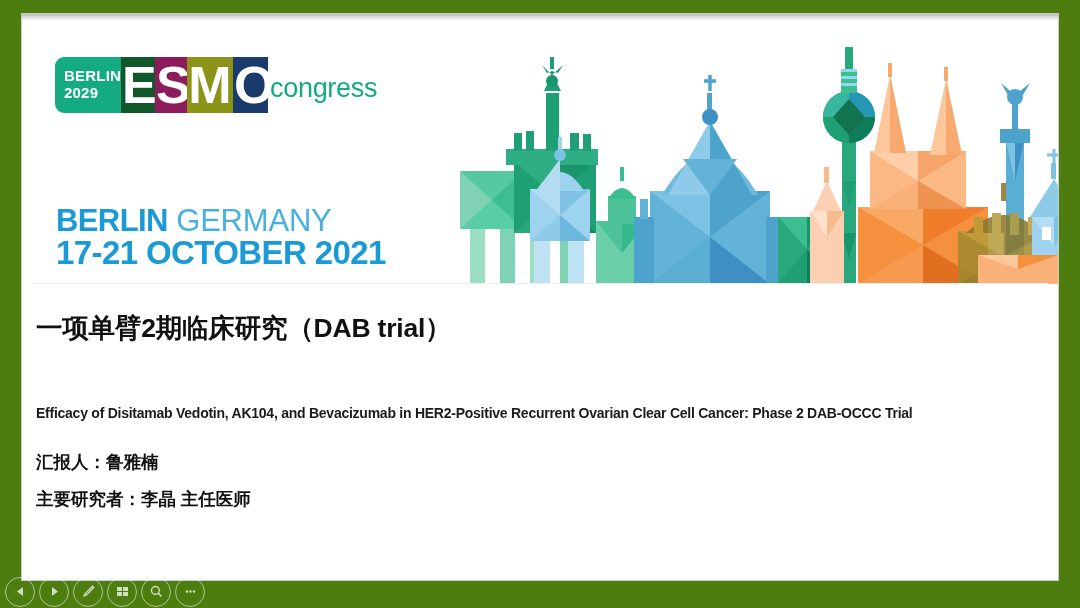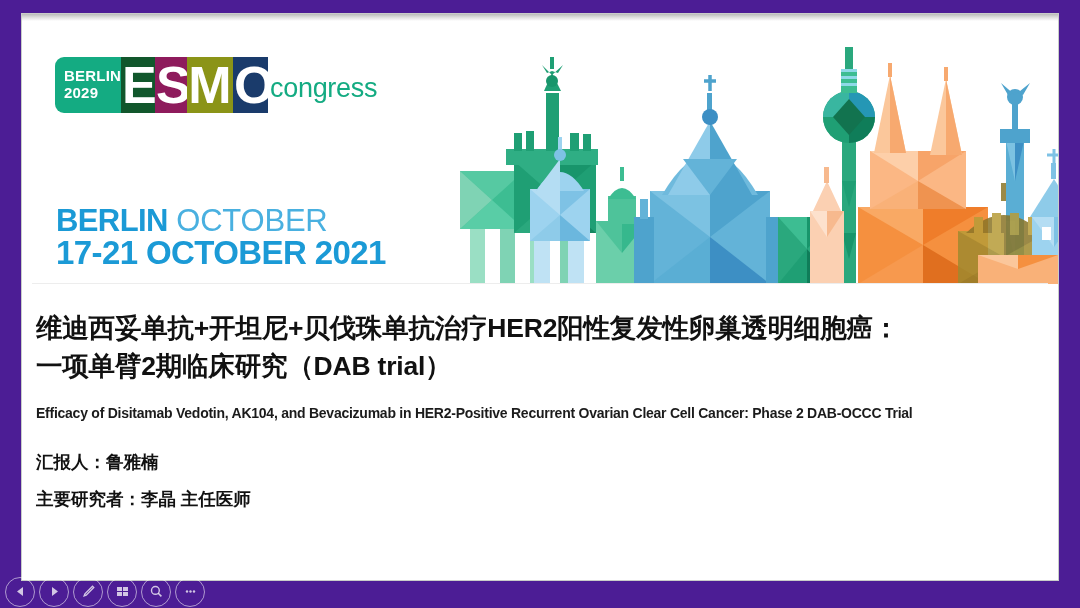--- a/index.html
+++ b/index.html
@@ -11,21 +11,21 @@
     width: 1080px;
     height: 608px;
     overflow: hidden;
     font-family: "Liberation Sans", "DejaVu Sans", sans-serif;
   }
 
   
   #slide-frame {
     position: absolute;
     inset: 0;
-    background: #4c1d95;
+    background: #4d7c0f;
   }
 
   
   #slide {
     position: absolute;
     left: 22px;
     top: 14px;
     width: 1036px;
     height: 566px;
     background: #ffffff;
@@ -415,30 +415,29 @@
         <div class="logo-letters">
           <span class="ltr-e">E</span>
           <span class="ltr-s">S</span>
           <span class="ltr-m">M</span>
           <span class="ltr-o">O</span>
         </div>
       </div>
       <div class="logo-congress">congress</div>
 
       <div class="city-line">
-        <span class="city-bold">BERLIN</span><span class="city-light">&nbsp;</span><span class="city-light">OCTOBER</span>
+        <span class="city-bold">BERLIN</span><span class="city-light">&nbsp;</span><span class="city-light">GERMANY</span>
       </div>
       <div class="date-line">17-21 OCTOBER 2021</div>
 
     </div>
 
     <div class="banner-rule"></div>
 
     <div class="title-zh">
-      <div>维迪西妥单抗+开坦尼+贝伐珠单抗治疗HER2阳性复发性卵巢透明细胞癌：</div>
       <div>一项单臂2期临床研究（DAB trial）</div>
     </div>
 
     <div class="subtitle-en">Efficacy of Disitamab Vedotin, AK104, and Bevacizumab in HER2-Positive Recurrent Ovarian Clear Cell Cancer: Phase 2 DAB-OCCC Trial</div>
 
     <div class="author-block">
       <div class="author-line">汇报人：鲁雅楠</div>
       <div class="author-line">主要研究者：李晶 主任医师</div>
     </div>
 

